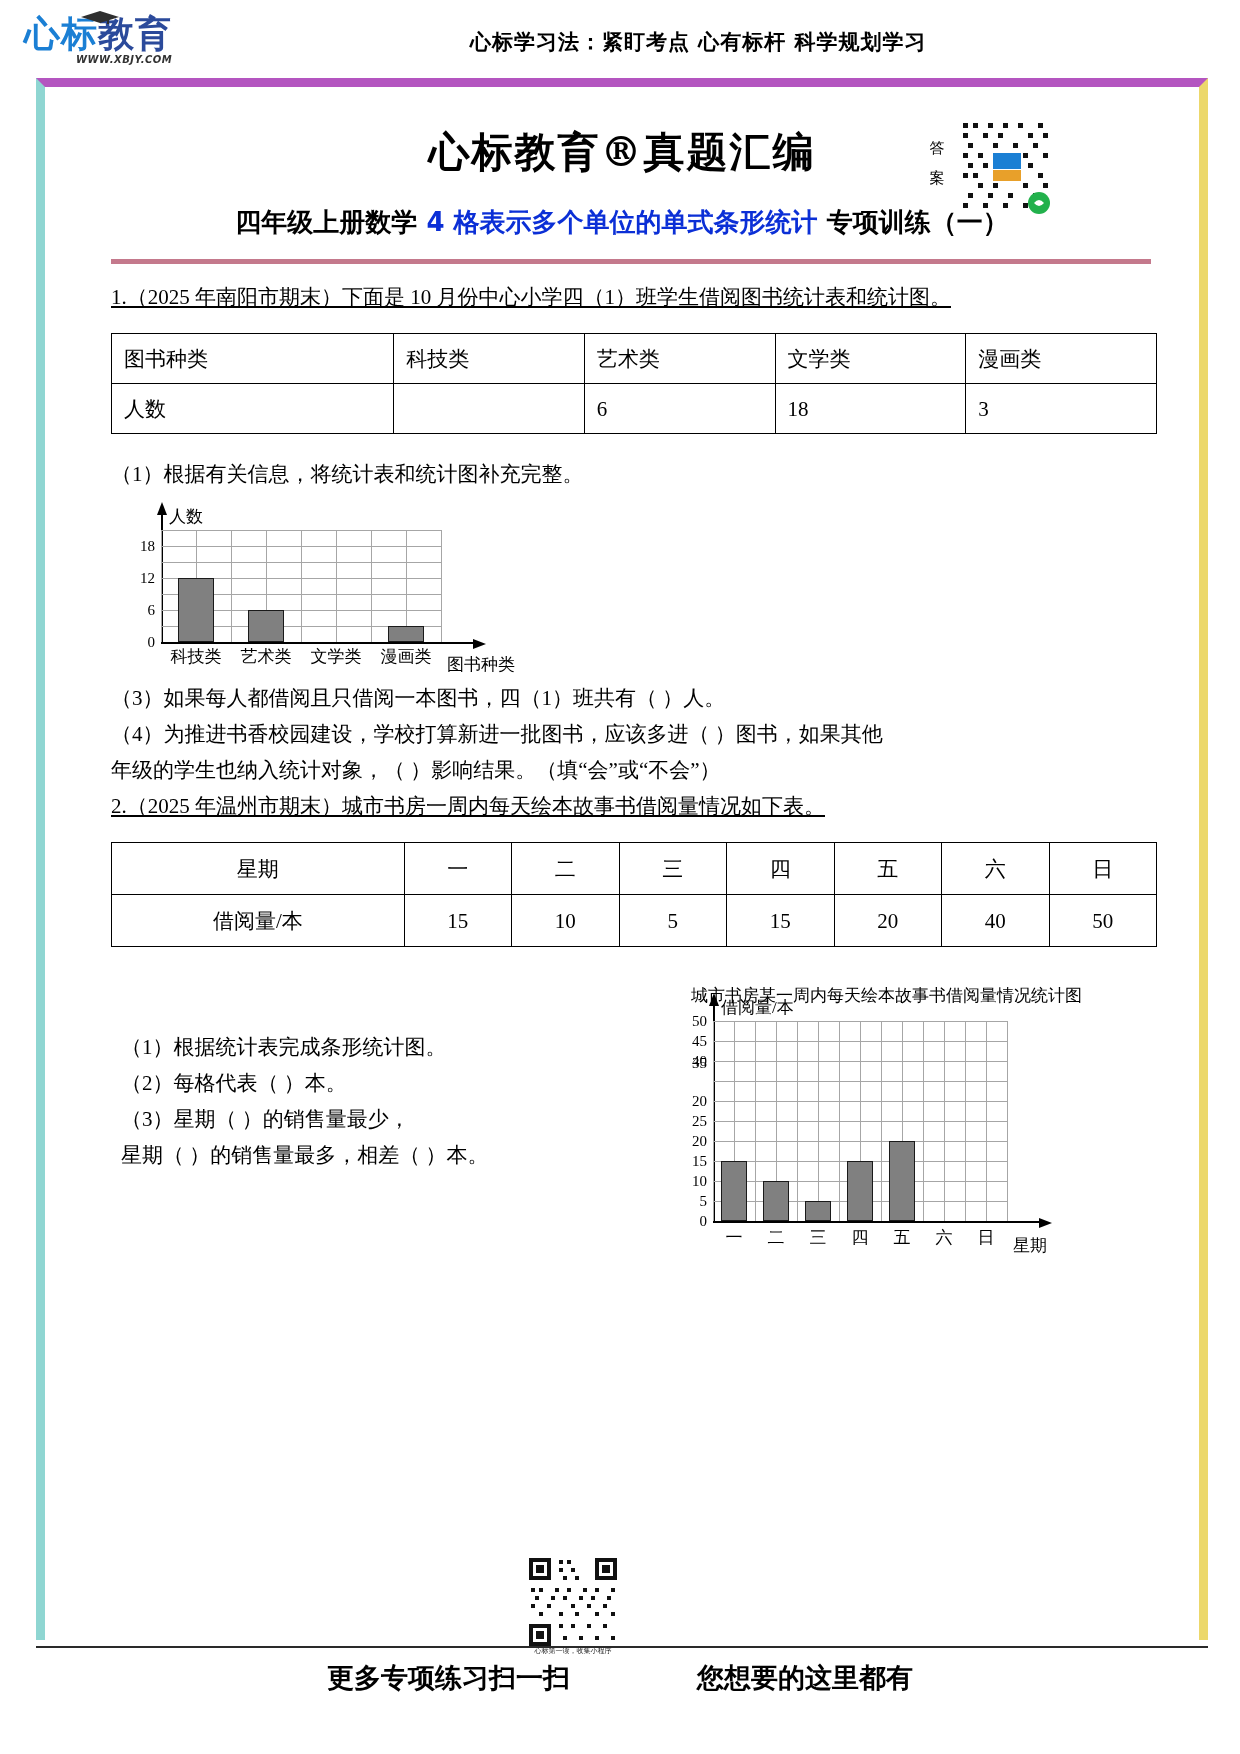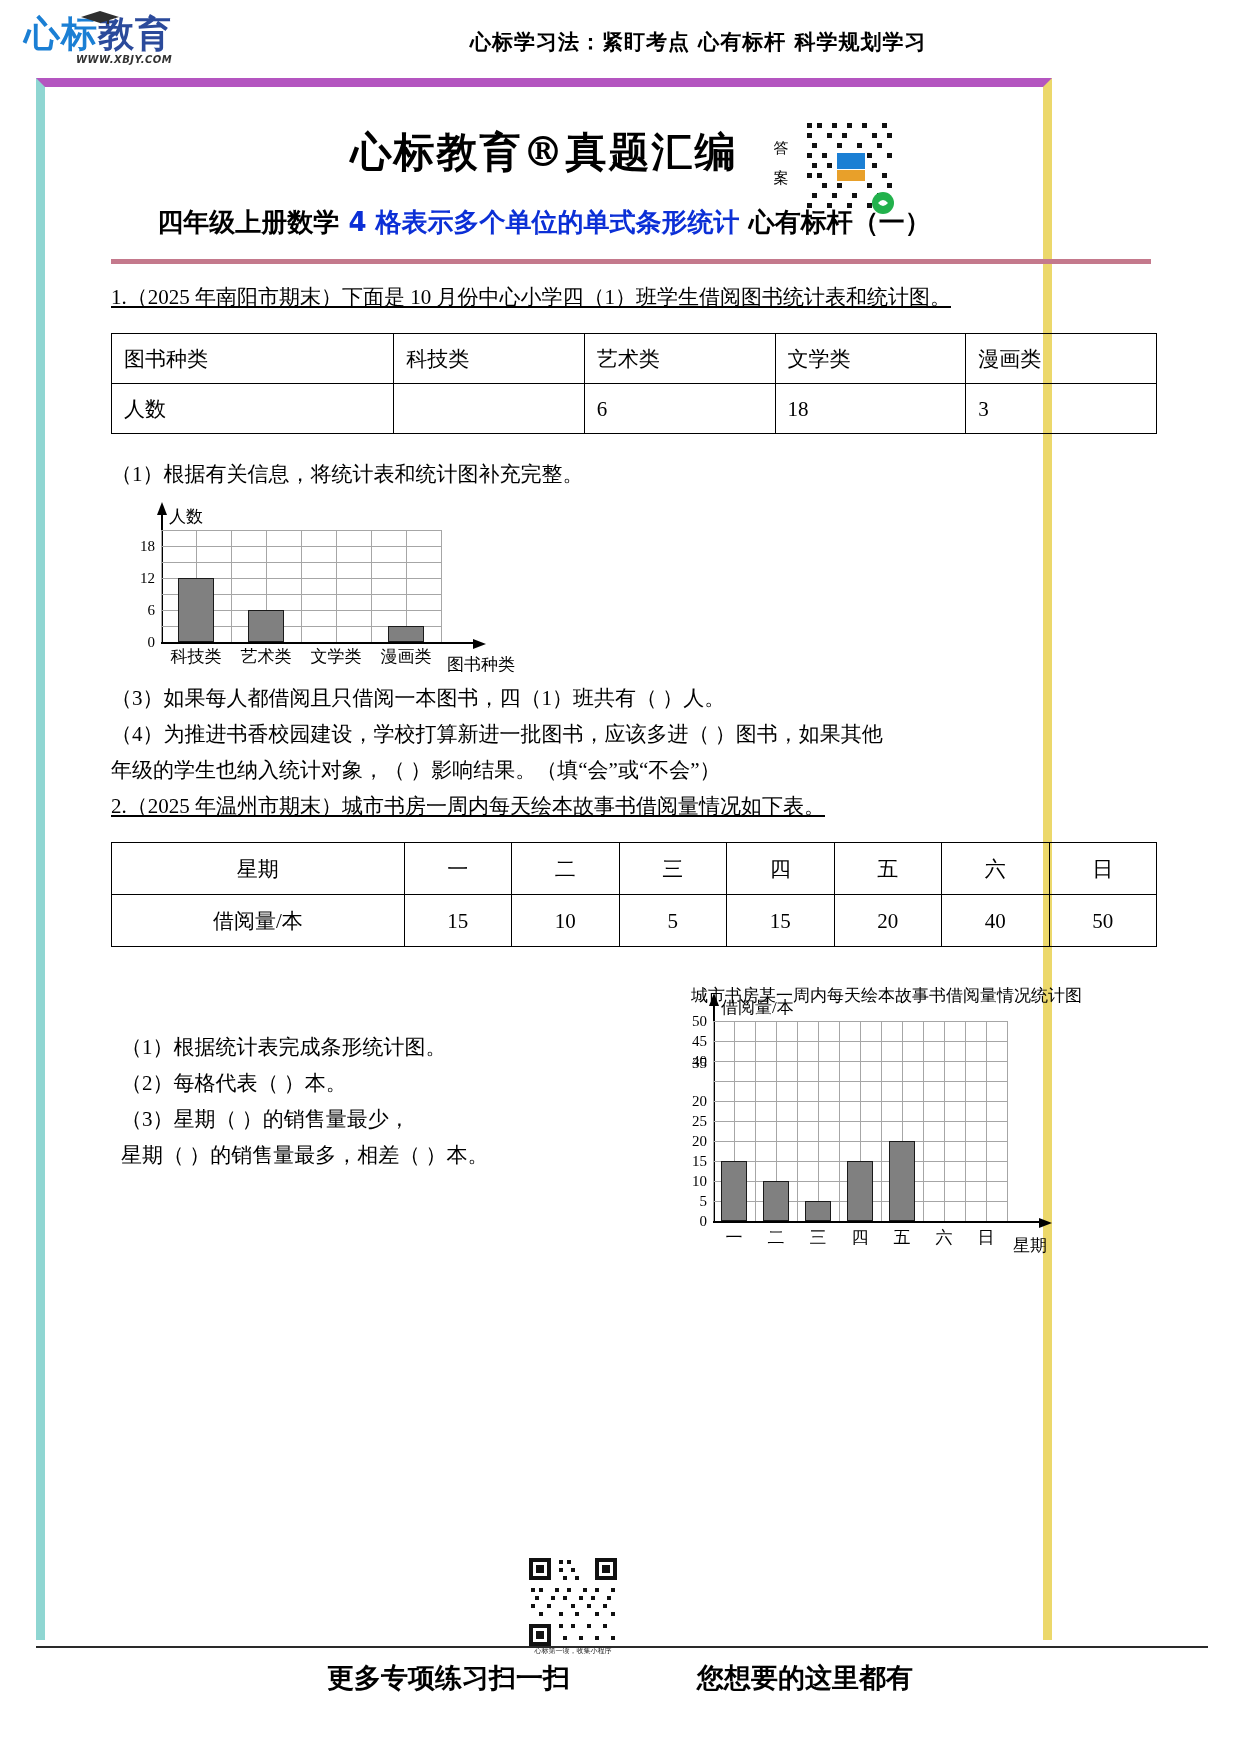--- a/index.html
+++ b/index.html
@@ -34,21 +34,21 @@
   .slogan {
     position:absolute; left:470px; top:28px;
     font-family:"DejaVu Sans", sans-serif;
     font-size:21px; font-weight:bold; color:#000;
     white-space:nowrap; letter-spacing:1px;
   }
 
   
   .frame {
     position:absolute; left:36px; top:78px;
-    width:1016px; height:1562px;
+    width:1172px; height:1562px;
     border-left:9px solid #8fd6d2;
     border-right:9px solid #ecd86b;
     border-top:9px solid #b455c0;
     background:#fff;
   }
   .frame-inner { position:relative; width:100%; height:100%; }
 
   
   .doc-title {
     position:absolute; left:0; top:38px; width:100%;
@@ -217,21 +217,21 @@
       <rect x="38" y="38" width="28" height="16" fill="#1b7fd4"></rect>
       <rect x="38" y="55" width="28" height="11" fill="#e8a02a"></rect>
       <circle cx="84" cy="88" r="11" fill="#22b14c"></circle>
       <path d="M79 88 q5 -6 10 0 q-5 6 -10 0" fill="#fff"></path>
     </svg>
   </div>
 
   <div class="subtitle">
     <span class="plain">四年级上册数学</span>
     <span class="hl">4 格表示多个单位的单式条形统计</span>
-    <span class="plain">心有标杆（一）</span>
+    <span class="plain">专项训练（一）</span>
   </div>
 
   <div class="rule"></div>
 
   <div class="content">
 
     <p class="qline">1.（2025 年南阳市期末）下面是 10 月份中心小学四（1）班学生借阅图书统计表和统计图。</p>
 
     <table class="grid" id="table1">
       <tbody>

